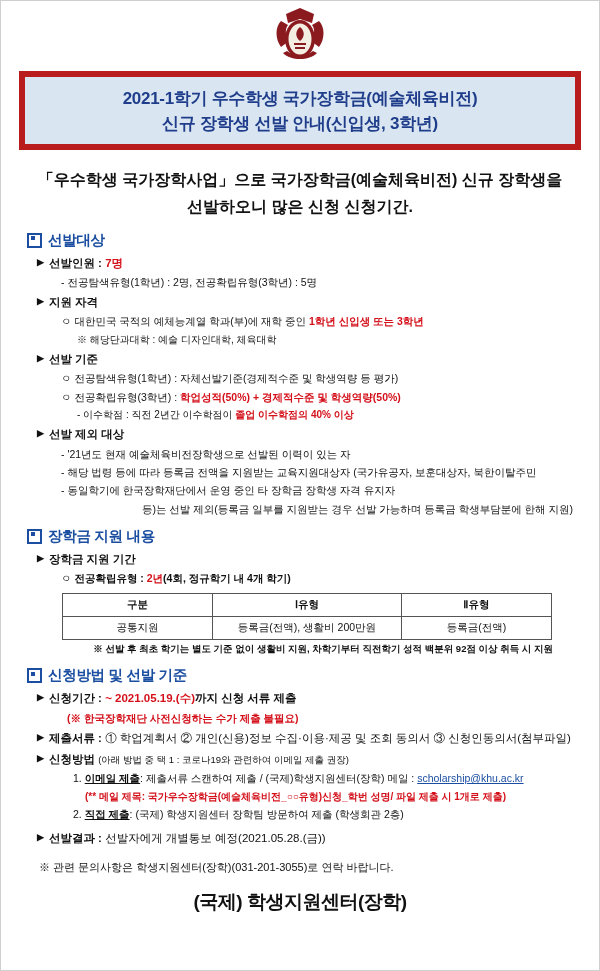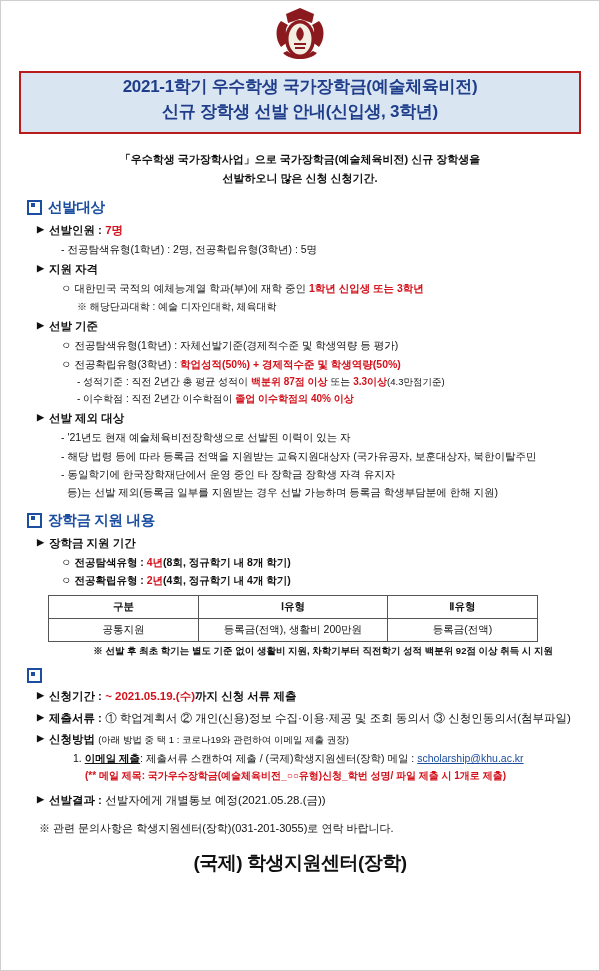--- a/index.html
+++ b/index.html
@@ -35,36 +35,36 @@
   .emblem {
     width: 62px;
     height: 62px;
     position: relative;
   }
 
   
   .title-box {
     margin: 2px 18px 16px 18px;
     background: #d9e6f2;
-    border: 2px solid #b91c1c;
-    padding: 2px 0 8px 0;
+    border: 6px solid #b91c1c;
+    padding: 10px 0 8px 0;
     text-align: center;
   }
   .title-line {
     font-size: 17px;
     font-weight: bold;
     color: #1f3d8a;
     letter-spacing: -0.3px;
     line-height: 1.45;
   }
 
   .lead {
     text-align: center;
     margin: 13px 24px 6px 24px;
-    font-size: 11px;
+    font-size: 16px;
     font-weight: bold;
     color: #111;
     line-height: 1.7;
   }
 
   
   .section {
     margin: 10px 0 0 0;
     padding: 0 26px 0 26px;
   }
@@ -133,21 +133,21 @@
   .lv3.plain::before { content: ""; }
   .redb { color: #d4111b; font-weight: bold; }
   .blue { color: #1b4ea0; }
   .b { font-weight: bold; }
   .small { font-size: 9.5px; }
   .u { text-decoration: underline; margin-top: 28px; }
 
   
   table.grid {
     border-collapse: collapse;
-    margin: 7px 0 3px 21px;
+    margin: 7px 0 3px 35px;
     width: 490px;
     font-size: 10.5px;
   }
   table.grid th, table.grid td {
     border: 1px solid #555;
     text-align: center;
     padding: 4px 2px;
     color: #111;
   }
   table.grid th {
@@ -236,48 +236,42 @@
 
     <div class="lv1">
       <span class="tri">▶</span>
       <span>선발 기준</span>
     </div>
     <div class="lv2">ㅇ 전공탐색유형(1학년) : 자체선발기준(경제적수준 및 학생역량 등 평가)</div>
     <div class="lv2">
       ㅇ 전공확립유형(3학년) : <span class="redb">학업성적(50%) + 경제적수준 및 학생역량(50%)</span>
     </div>
     <div class="lv3 dash">
-      성적기준 : 직전 2년간 총 평균 성적이 <span class="redb">백분위 87점 이상</span> 또는 <span class="redb">3.3이상</span><span class="small">(4.3만점기준)</span>
-    </div>
-    <div class="lv3 dash">
       이수학점 : 직전 2년간 이수학점이 <span class="redb">졸업 이수학점의 40% 이상</span>
     </div>
 
     <div class="lv1">
       <span class="tri">▶</span>
       <span>선발 제외 대상</span>
     </div>
     <div class="lv2 dash">'21년도 현재 예술체육비전장학생으로 선발된 이력이 있는 자</div>
     <div class="lv2 dash">해당 법령 등에 따라 등록금 전액을 지원받는 교육지원대상자 (국가유공자, 보훈대상자, 북한이탈주민</div>
     <div class="lv2 dash">동일학기에 한국장학재단에서 운영 중인 타 장학금 장학생 자격 유지자</div>
-    <div class="lv2" style="margin-left:40px;">등)는 선발 제외(등록금 일부를 지원받는 경우 선발 가능하며 등록금 학생부담분에 한해 지원)</div>
+    <div class="lv2" style="margin-left:40px;text-align:right;">등)는 선발 제외(등록금 일부를 지원받는 경우 선발 가능하며 등록금 학생부담분에 한해 지원)</div>
   </div>
 
   <div class="section">
     <div class="sec-head">
       <span class="sec-sq"></span>
       <span class="sec-title">장학금 지원 내용</span>
     </div>
 
     <div class="lv1">
       <span class="tri">▶</span>
       <span>장학금 지원 기간</span>
-    </div>
-    <div class="lv2">
-      ㅇ <span class="b">전공탐색유형 : <span class="redb">4년</span>(8회, 정규학기 내 8개 학기)</span>
     </div>
     <div class="lv2">
       ㅇ <span class="b">전공확립유형 : <span class="redb">2년</span>(4회, 정규학기 내 4개 학기)</span>
     </div>
 
     <table class="grid">
       <thead>
         <tr>
           <th style="width:150px;">구분</th>
           <th style="width:190px;">Ⅰ유형</th>
@@ -291,29 +285,31 @@
           <td>등록금(전액)</td>
         </tr>
       </tbody>
     </table>
     <div class="tbl-note">※ 선발 후 최초 학기는 별도 기준 없이 생활비 지원, 차학기부터 직전학기 성적 백분위 92점 이상 취득 시 지원</div>
   </div>
 
   <div class="section">
     <div class="sec-head">
       <span class="sec-sq"></span>
+      <span class="sec-title">신청방법 및 선발 기준</span>
     </div>
 
     <div class="lv1">
       <span class="tri">▶</span>
       <span>
         <span>신청기간 :</span>
         <span class="redb">~ 2021.05.19.(수)</span><span>까지 신청 서류 제출</span>
       </span>
     </div>
+    <div class="lv2 redb" style="margin-left:40px;">(※ 한국장학재단 사전신청하는 수가 제출 불필요)</div>
 
     <div class="lv1">
       <span class="tri">▶</span>
       <span>
         <span>제출서류 :</span>
         <span style="font-weight:normal;">① 학업계획서 ② 개인(신용)정보 수집·이용·제공 및 조회 동의서  ③ 신청인동의서(첨부파일)</span>
       </span>
     </div>
 
     <div class="lv1">
@@ -323,20 +319,24 @@
         <span style="font-weight:normal;" class="small">(아래 방법 중 택 1 : 코로나19와 관련하여 이메일 제출 권장)</span>
       </span>
     </div>
 
     <div class="lv2" style="margin-left:46px;">
       <span>1.</span>
       <span class="b u">이메일 제출</span><span>: 제출서류 스캔하여 제출 / (국제)학생지원센터(장학) 메일 : </span><span class="blue u">scholarship@khu.ac.kr</span>
     </div>
     <div class="lv3 plain redb" style="margin-left:58px;">(** 메일 제목: 국가우수장학금(예술체육비전_○○유형)신청_학번 성명/ 파일 제출 시 1개로 제출)</div>
 
+    <div class="lv2" style="margin-left:46px;">
+      <span>2.</span>
+      <span class="b u">직접 제출</span><span>: (국제) 학생지원센터 장학팀 방문하여 제출 (학생회관 2층)</span>
+    </div>
 
     <div class="lv1" style="margin-top:8px;">
       <span class="tri">▶</span>
       <span>
         <span>선발결과 :</span>
         <span style="font-weight:normal;">선발자에게 개별통보 예정(2021.05.28.(금))</span>
       </span>
     </div>
   </div>
 

